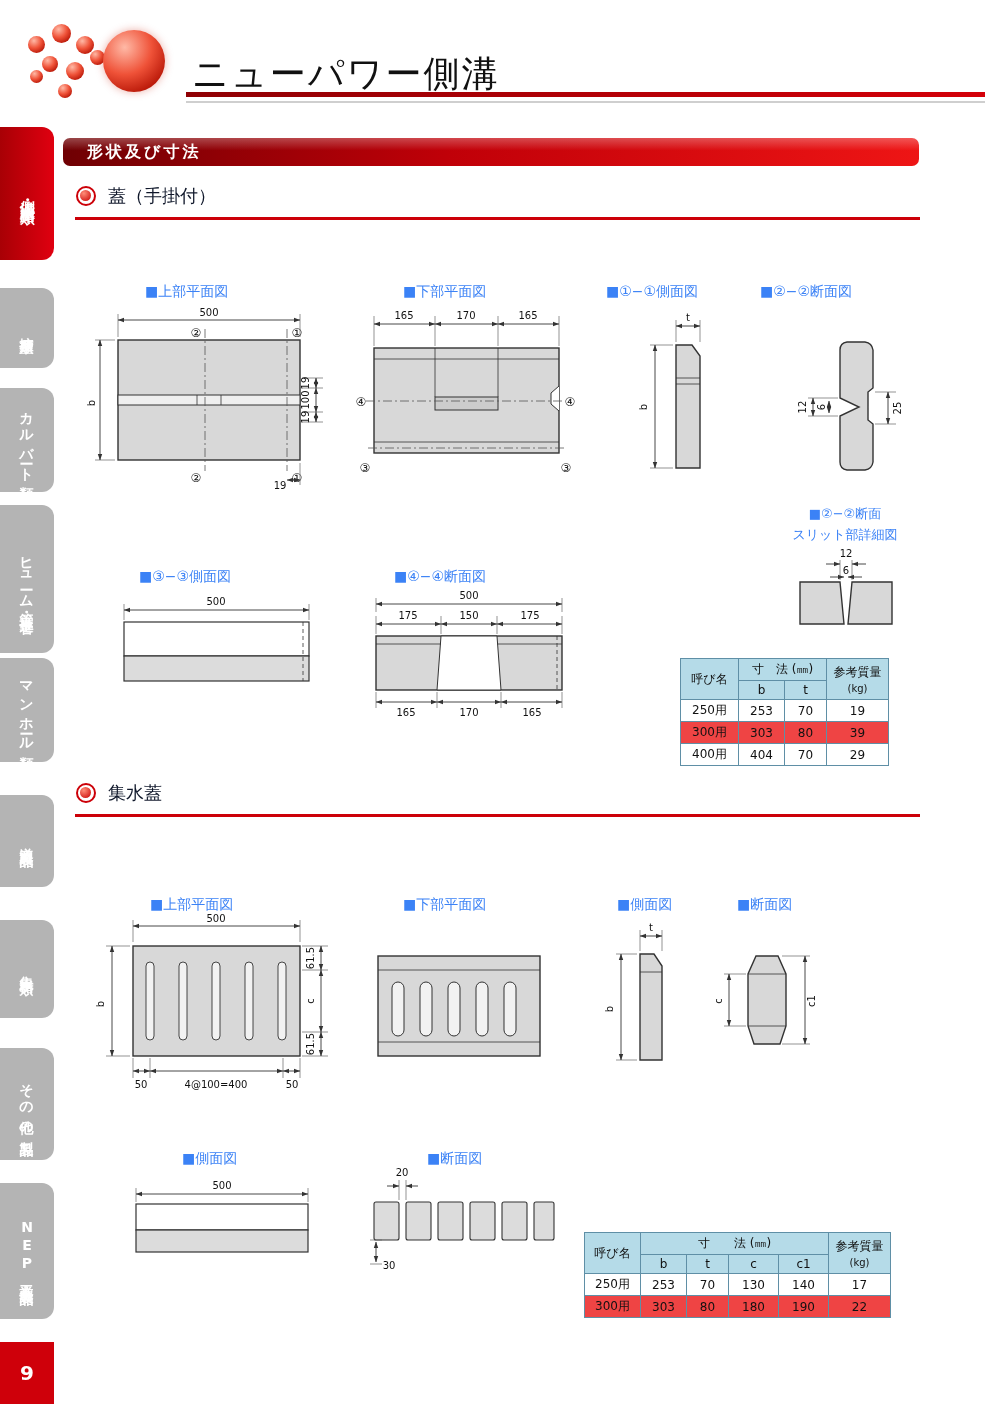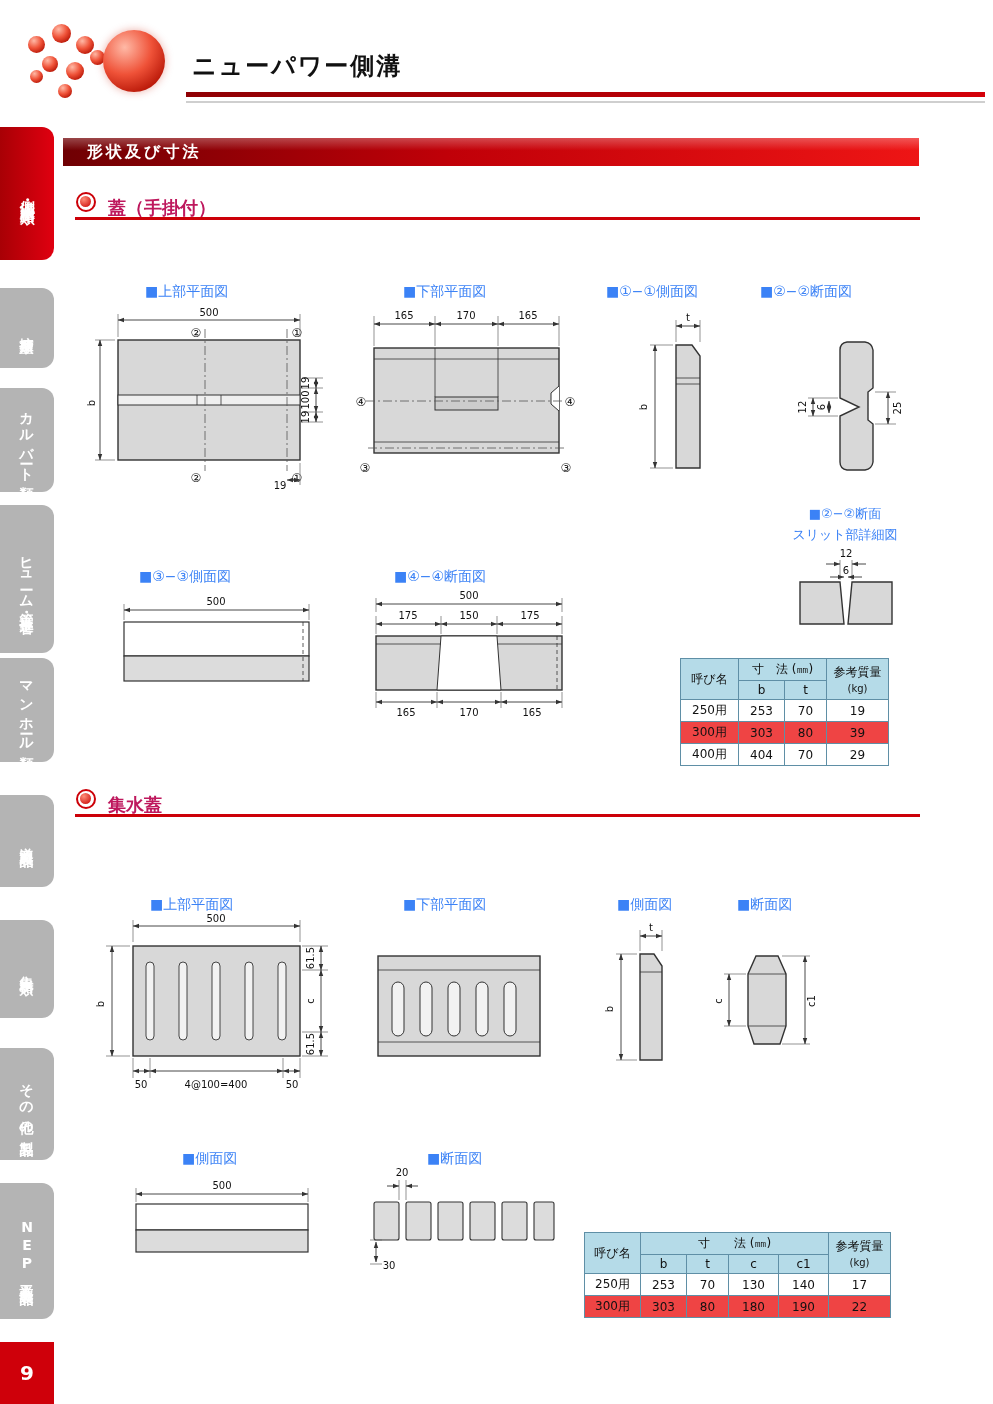--- a/index.html
+++ b/index.html
@@ -4,34 +4,34 @@
 <style>
   * { margin:0; padding:0; box-sizing:border-box; }
   body { font-family:"DejaVu Sans","Liberation Sans",sans-serif; background:#e9e9e9; }
   .page { position:relative; width:993px; height:1404px; background:#ffffff; overflow:hidden; margin:0 auto; }
 
   
   .logo { position:absolute; left:0; top:0; width:180px; height:110px; }
   .ball { position:absolute; border-radius:50%;
           background:radial-gradient(circle at 35% 28%, #ffb9a6 0%, #ef5238 45%, #b00e00 85%); }
   .ball.big { box-shadow:0 0 8px rgba(200,30,10,.35); }
-  .title { position:absolute; left:192px; top:50px; font-size:24px; font-weight:bold; letter-spacing:2px; color:#111; white-space:nowrap; }
+  .title { position:absolute; left:192px; top:50px; font-size:36px; font-weight:normal; letter-spacing:2px; color:#111; white-space:nowrap; }
   .rule-red  { position:absolute; left:186px; top:92px;  width:799px; height:5px; background:linear-gradient(90deg,#8f0004,#d40009); }
   .rule-gray { position:absolute; left:186px; top:101px; width:799px; height:2px; background:#cfcfcf; }
 
   
   .banner { position:absolute; left:63px; top:138px; width:856px; height:28px; color:#fff;
             font-weight:bold; font-size:16px; line-height:28px; padding-left:24px; letter-spacing:3px;
             background:linear-gradient(180deg,rgba(255,255,255,.28),rgba(255,255,255,0) 45%),
-                       linear-gradient(90deg,#6f0003,#c00008 45%,#ee1515); }
+                       linear-gradient(90deg,#6f0003,#c00008 45%,#ee1515);border-radius:7px; }
   .sec-head { position:absolute; display:flex; align-items:center; gap:12px; }
   .sec-icon { width:20px; height:20px; border:2px solid #cc0008; border-radius:50%; background:#fff; position:relative; flex:0 0 auto; }
   .sec-icon::after { content:""; position:absolute; left:2px; top:2px; width:11px; height:11px; border-radius:50%;
                      background:radial-gradient(circle at 35% 30%, #ff8d78, #c80000); }
-  .sec-title { font-size:18px; font-weight:bold; color:#be185d; white-space:nowrap;margin-top:12px; }
+  .sec-title { font-size:18px; font-weight:normal; color:#0f172a; white-space:nowrap; }
   .sec-rule { position:absolute; left:75px; width:845px; height:3px; background:#cc0008; }
 
   
   .tab { position:absolute; left:0; width:54px; background:#b4b4b4; color:#fff;
          border-radius:0 12px 12px 0; writing-mode:vertical-rl; text-orientation:upright;
          font-weight:bold; font-size:14px; letter-spacing:2px; overflow:hidden;
          display:flex; align-items:center; justify-content:center; }
   .tab.active { background:linear-gradient(90deg,#a80005,#e00010); font-size:15px; }
   .pagebox { position:absolute; left:0; top:1342px; width:54px; height:62px; background:#cf000a;
              color:#fff; font-size:20px; font-weight:bold; display:flex; align-items:center; justify-content:center; }

